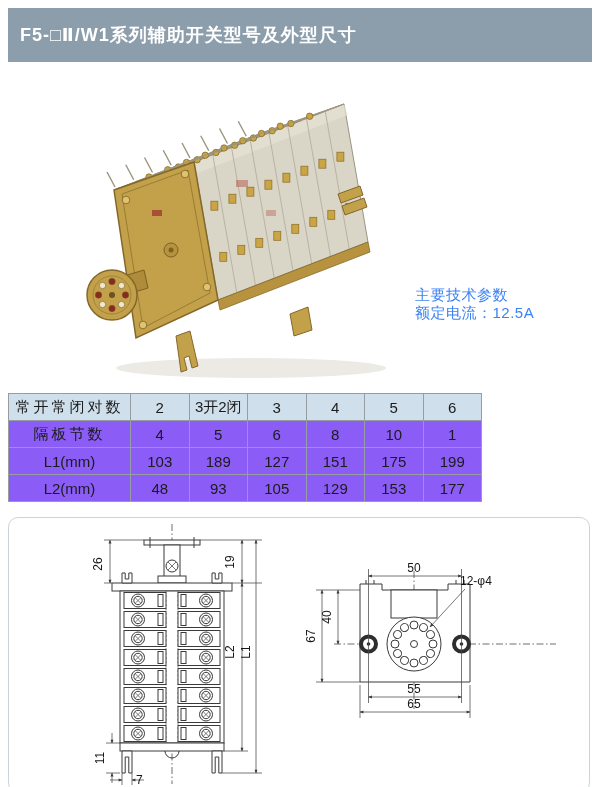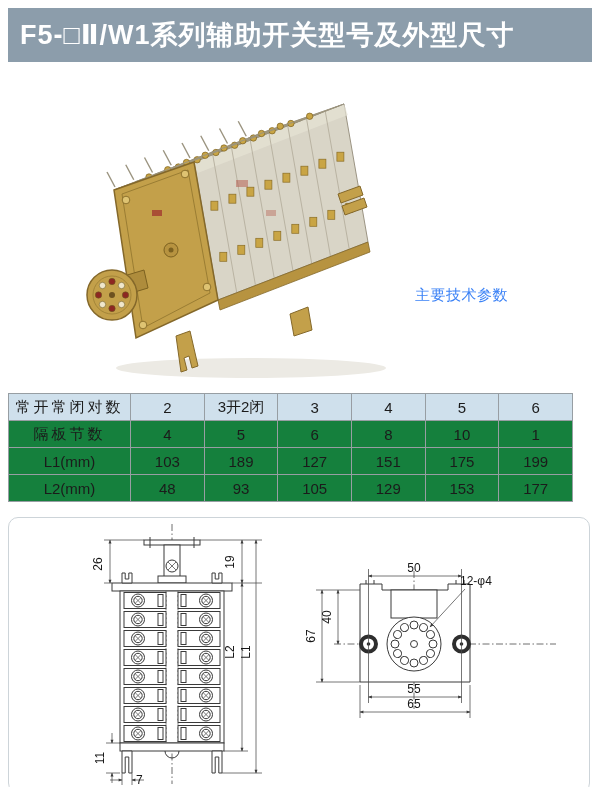--- a/index.html
+++ b/index.html
@@ -9,39 +9,39 @@
     background:#ffffff; overflow:hidden;
     font-family:"Liberation Sans","DejaVu Sans",sans-serif;
     color:#1b1b1b;
   }
   
   .banner {
     position:absolute; left:8px; top:8px; width:584px; height:54px;
     background:#8C9DAB; display:flex; align-items:center;
   }
   .banner h1 {
-    font-size:27px; font-weight:bold; color:#ffffff;
+    font-size:18px; font-weight:bold; color:#ffffff;
     padding-left:12px; letter-spacing:1px; white-space:nowrap;
   }
   
   .photo { position:absolute; left:86px; top:90px; width:305px; height:300px; }
   
   .tech {
     position:absolute; left:415px; top:286px; width:180px;
     font-size:15px; line-height:18px; color:#3b82f6; letter-spacing:0.5px;
   }
   
   .spec-table {
-    position:absolute; left:8px; top:393px; width:565px;
+    position:absolute; left:8px; top:393px; width:474px;
     border-collapse:collapse; table-layout:fixed;
     font-size:15px; text-align:center;
   }
   .spec-table td {
     border:1px solid #979ea3; height:27px; padding:0;
-    background:#15803d; color:#1b1b1b;
+    background:#8b5cf6; color:#1b1b1b;
   }
   .spec-table tr.hdr td { background:#CFE0EC; }
   .spec-table td.cjk { letter-spacing:3px; }
   
   .drawings-panel {
     position:absolute; left:8px; top:517px; width:582px; height:276px;
     border:1px solid #cdd4d9; border-radius:10px;
   }
   .front-view { position:absolute; left:70px; top:522px; }
   .side-view  { position:absolute; left:300px; top:545px; }
@@ -146,20 +146,21 @@
     <g>
       <path d="M90,246 L104,241 L112,276 L106,278 L103,266 L98,268 L101,280 L95,282 Z" fill="#c3a04a" stroke="#84682a" stroke-width="1"></path>
       <polygon points="204,224 222,217 226,240 208,246" fill="#c3a04a" stroke="#84682a" stroke-width="1"></polygon>
       <polygon points="252,104 274,96 277,105 255,113" fill="#c3a04a" stroke="#84682a" stroke-width="1"></polygon>
       <polygon points="256,116 278,108 281,117 259,125" fill="#c3a04a" stroke="#84682a" stroke-width="1"></polygon>
     </g>
   </svg>
 
   <div class="tech">
     <div>主要技术参数</div>
+    <div>额定电流：12.5A</div>
   </div>
 
   <table class="spec-table">
     <colgroup>
       <col style="width:122px">
         <col>
         <col>
         <col>
         <col>
         <col>

